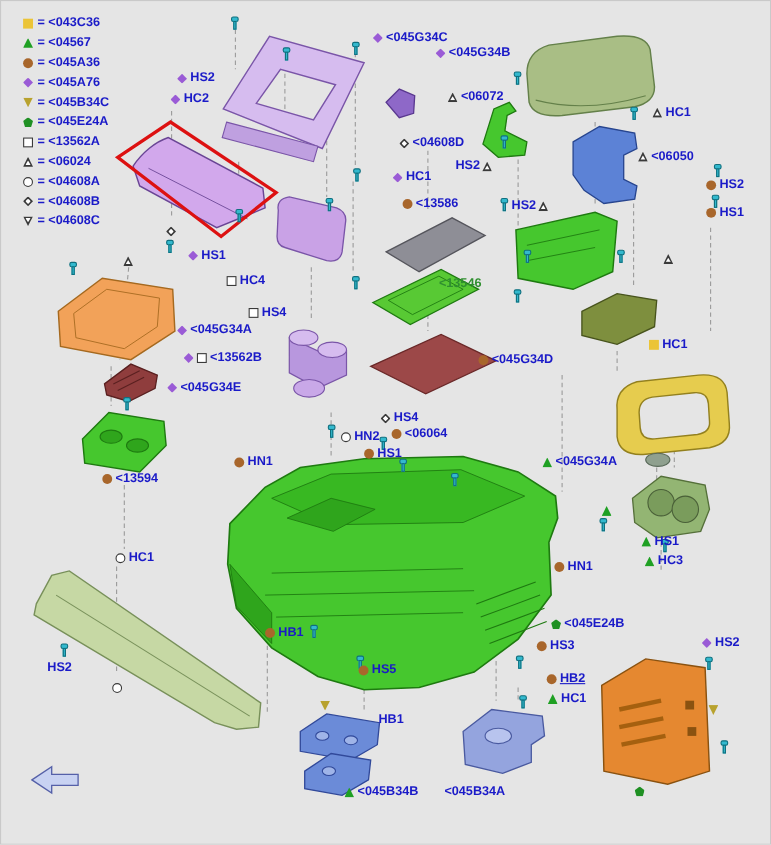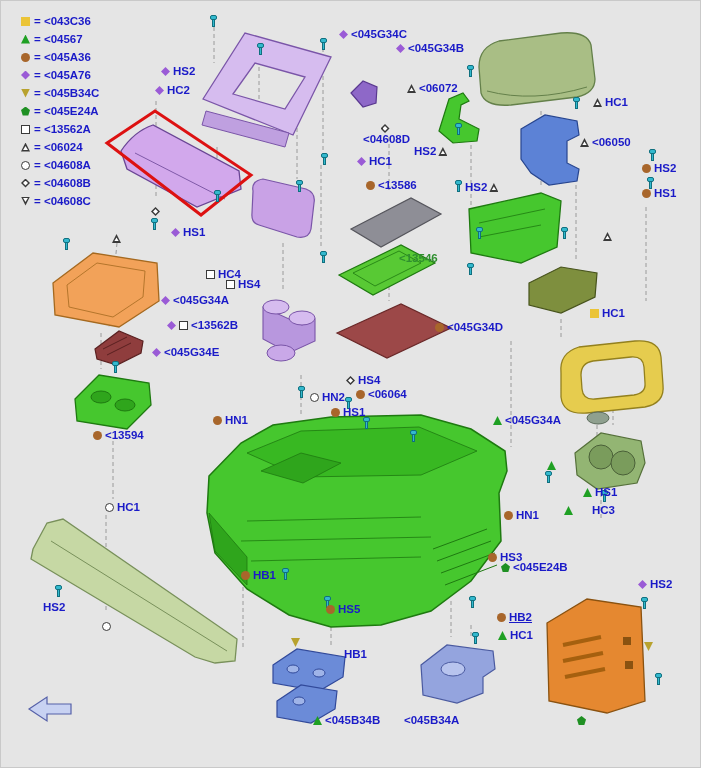--- a/index.html
+++ b/index.html
@@ -268,21 +268,21 @@
         <span>&lt;045G34B</span>
       </div>
       <div class="callout" style="left: 406px; top: 81px;">
         <span class="mk mk-to"></span>
         <span>&lt;06072</span>
       </div>
       <div class="callout" style="left: 592px; top: 95px;">
         <span class="mk mk-to"></span>
         <span>HC1</span>
       </div>
-      <div class="callout" style="left: 362px; top: 123px; flex-direction: column;">
+      <div class="callout" style="left: 362px; top: 123px;">
         <span class="mk mk-do"></span>
         <span>&lt;04608D</span>
       </div>
       <div class="callout" style="left: 579px; top: 135px;">
         <span class="mk mk-to"></span>
         <span>&lt;06050</span>
       </div>
       <div class="callout" style="left: 356px; top: 154px;">
         <span class="mk mk-d"></span>
         <span>HC1</span>
@@ -307,21 +307,21 @@
         <span class="mk mk-c"></span>
         <span>HS1</span>
       </div>
       <div class="callout" style="left: 170px; top: 225px;">
         <span class="mk mk-d"></span>
         <span>HS1</span>
       </div>
       <div class="callout" style="left: 398px; top: 251px; color: rgb(47, 143, 47);">
         <span>&lt;13546</span>
       </div>
-      <div class="callout" style="left: 205px; top: 267px;">
+      <div class="callout" style="left: 205px; top: 248px;">
         <span class="mk mk-sqo"></span>
         <span>HC4</span>
       </div>
       <div class="callout" style="left: 225px; top: 277px;">
         <span class="mk mk-sqo"></span>
         <span>HS4</span>
       </div>
       <div class="callout" style="left: 160px; top: 293px;">
         <span class="mk mk-d"></span>
         <span>&lt;045G34A</span>
@@ -368,41 +368,41 @@
         <span>&lt;13594</span>
       </div>
       <div class="callout" style="left: 492px; top: 413px;">
         <span class="mk mk-t"></span>
         <span>&lt;045G34A</span>
       </div>
       <div class="callout" style="left: 582px; top: 485px;">
         <span class="mk mk-t"></span>
         <span>HS1</span>
       </div>
-      <div class="callout" style="left: 563px; top: 503px; gap: 16px;">
+      <div class="callout" style="left: 585px; top: 503px;">
         <span class="mk mk-t"></span>
         <span>HC3</span>
       </div>
       <div class="callout" style="left: 104px; top: 500px;">
         <span class="mk mk-co"></span>
         <span>HC1</span>
       </div>
       <div class="callout" style="left: 503px; top: 508px;">
         <span class="mk mk-c"></span>
         <span>HN1</span>
       </div>
       <div class="callout" style="left: 240px; top: 568px;">
         <span class="mk mk-c"></span>
         <span>HB1</span>
       </div>
       <div class="callout" style="left: 500px; top: 560px; justify-content: flex-end;">
         <span class="mk mk-p"></span>
         <span>&lt;045E24B</span>
       </div>
-      <div class="callout" style="left: 487px; top: 550px;">
+      <div class="callout" style="left: 487px; top: 580px;">
         <span class="mk mk-c"></span>
         <span>HS3</span>
       </div>
       <div class="callout" style="left: 637px; top: 577px;">
         <span class="mk mk-d"></span>
         <span>HS2</span>
       </div>
       <div class="callout" style="left: 42px; top: 600px;">
         <span>HS2</span>
       </div>

